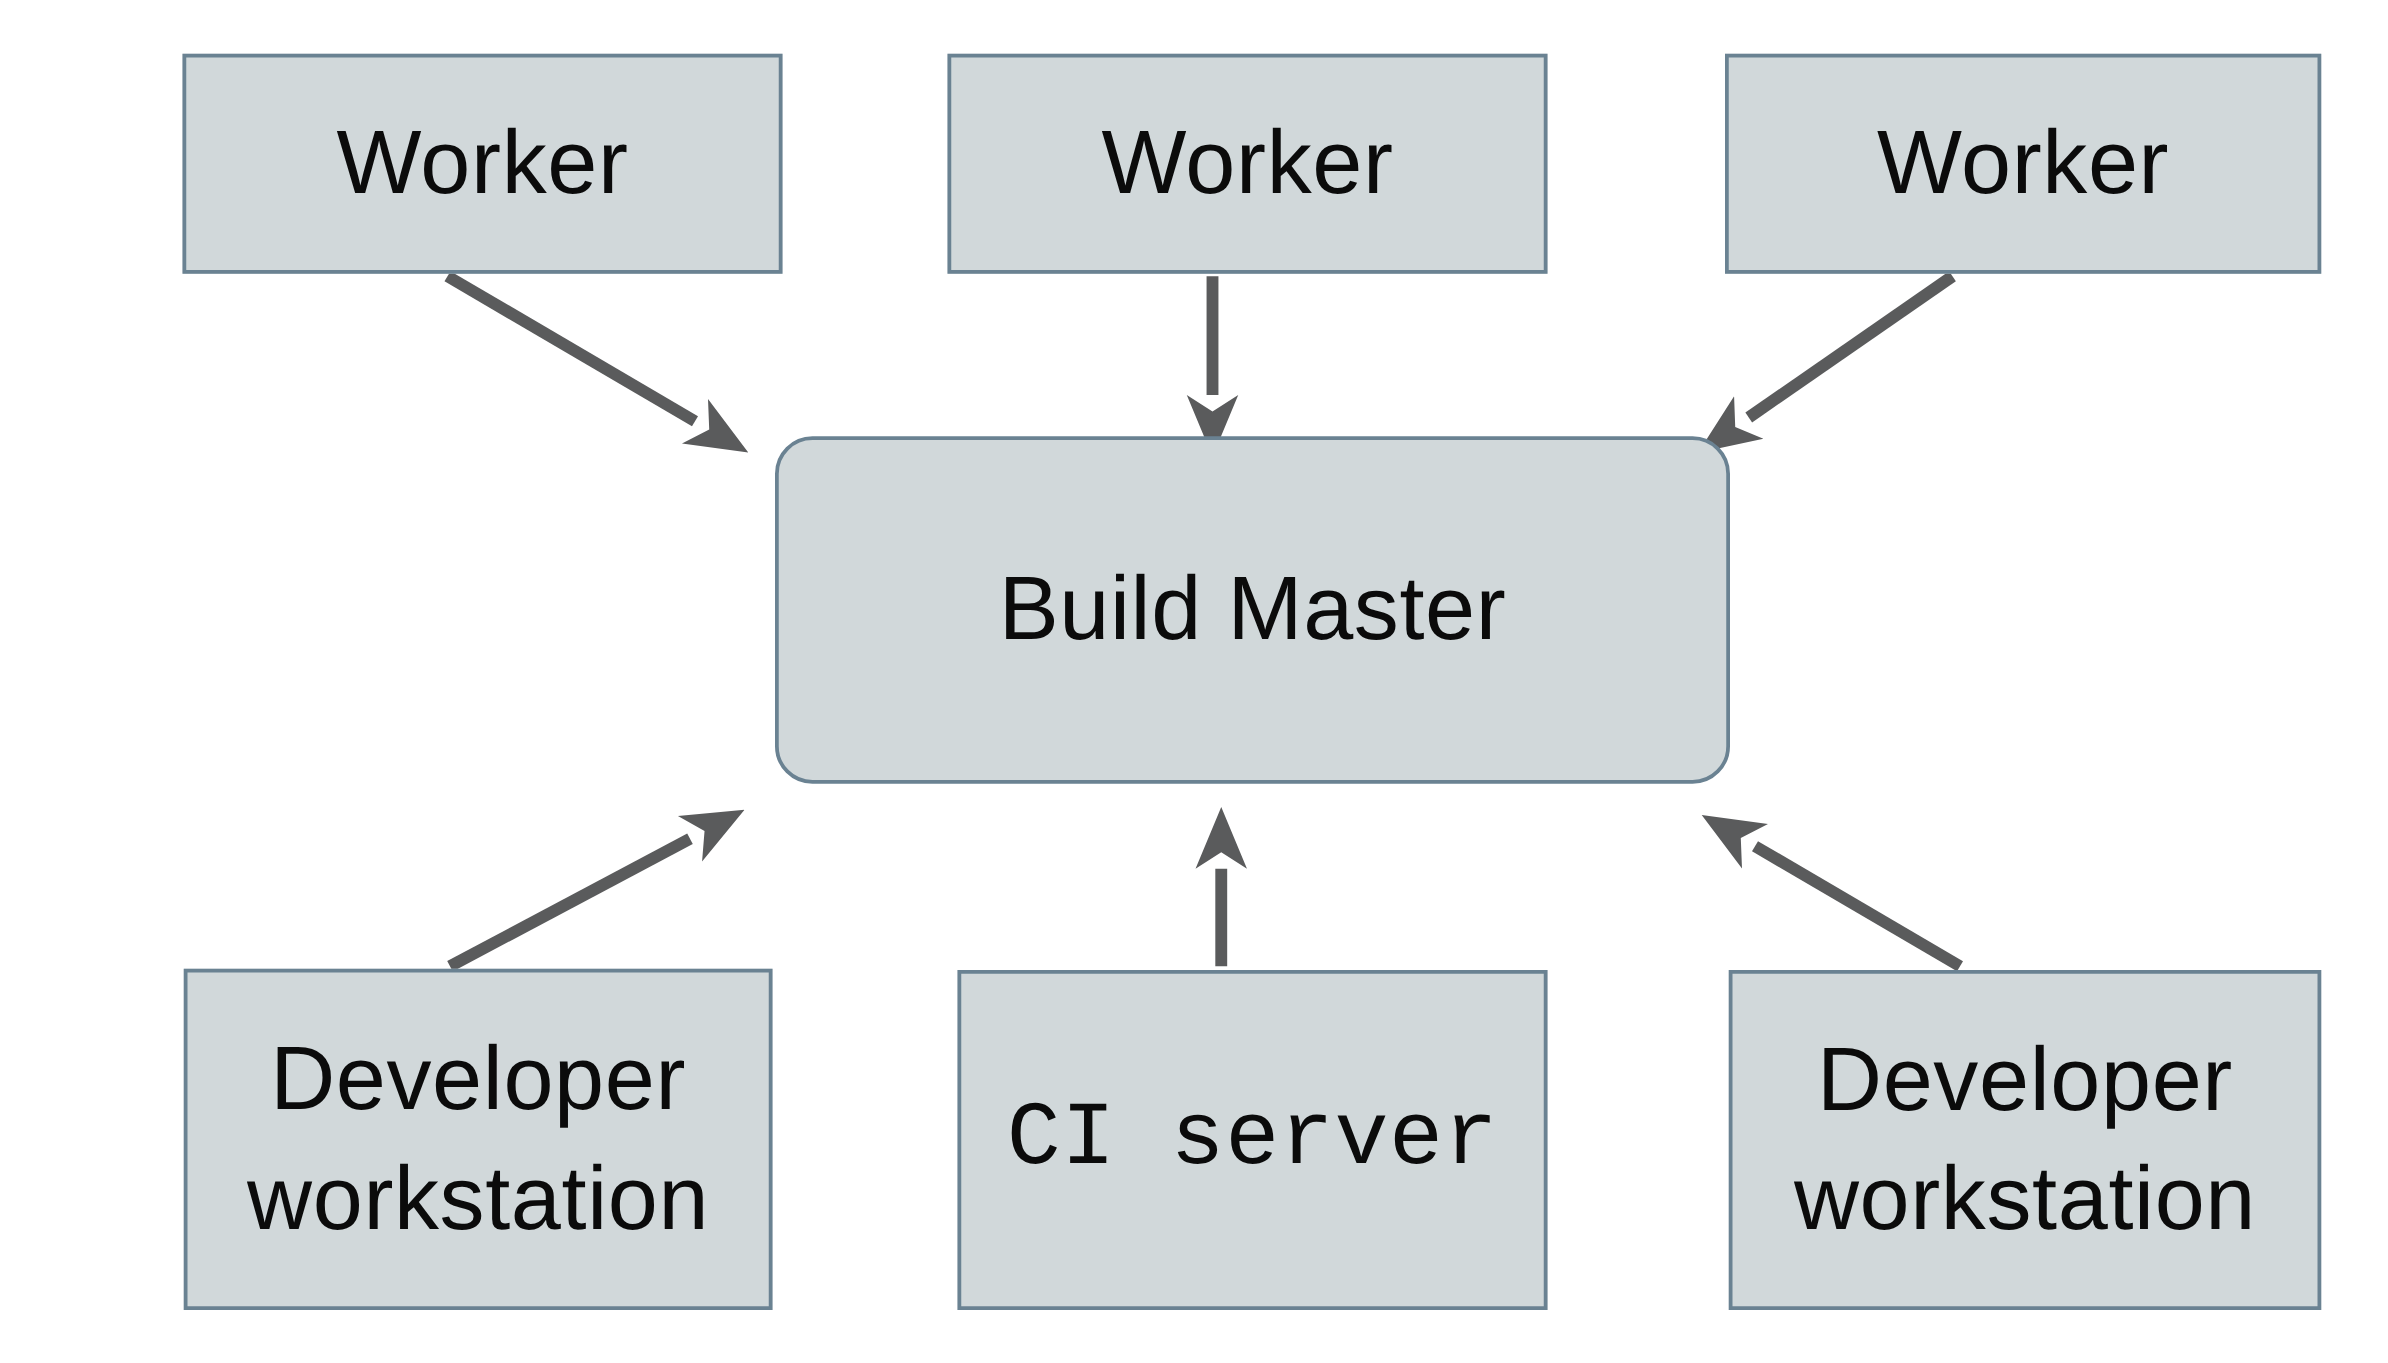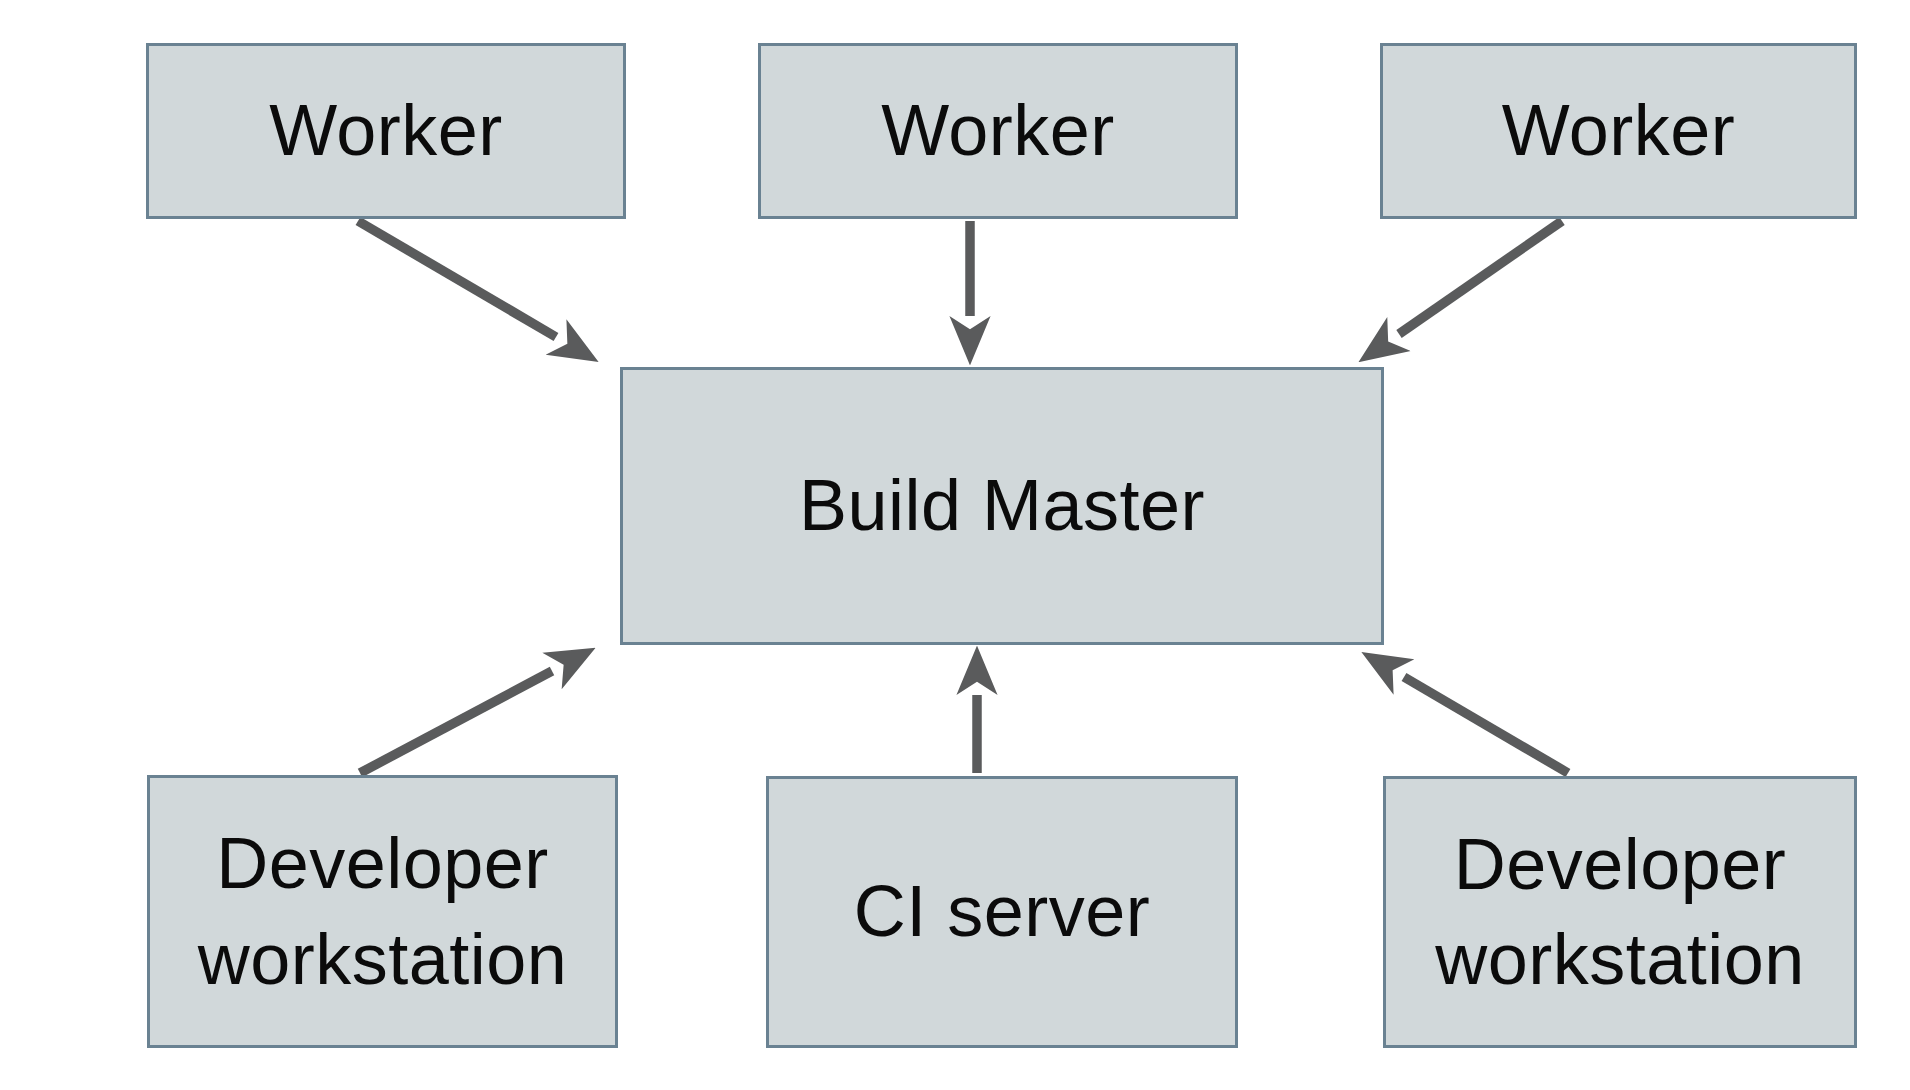--- a/index.html
+++ b/index.html
@@ -36,24 +36,24 @@
     line-height: 1.32;
     color: var(--text);
     letter-spacing: 0.5px;
     padding: 0 10px;
   }
   
   .worker-1 { left: 121px; top: 43px;  width: 480px; height: 176px; }
   .worker-2 { left: 733px; top: 43px;  width: 480px; height: 176px; }
   .worker-3 { left: 1355px; top: 43px; width: 477px; height: 176px; }
   
-  .build-master { left: 595px; top: 367px; width: 764px; height: 278px; }
+  .build-master { left: 595px; top: 349px; width: 764px; height: 278px; border-radius: 30px; }
   
   .dev-left  { left: 122px;  top: 775px; width: 471px; height: 273px; }
-  .ci-server { left: 741px;  top: 776px; width: 472px; height: 272px; }
+  .ci-server { left: 741px;  top: 776px; width: 472px; height: 272px; font-family: Liberation Mono, monospace; }
   .dev-right { left: 1358px; top: 776px; width: 474px; height: 272px; }
 
   svg.arrows {
     position: absolute;
     left: 0; top: 0;
     width: 1910px; height: 1090px;
     pointer-events: none;
   }
   svg.arrows line {
     stroke: var(--arrow);

